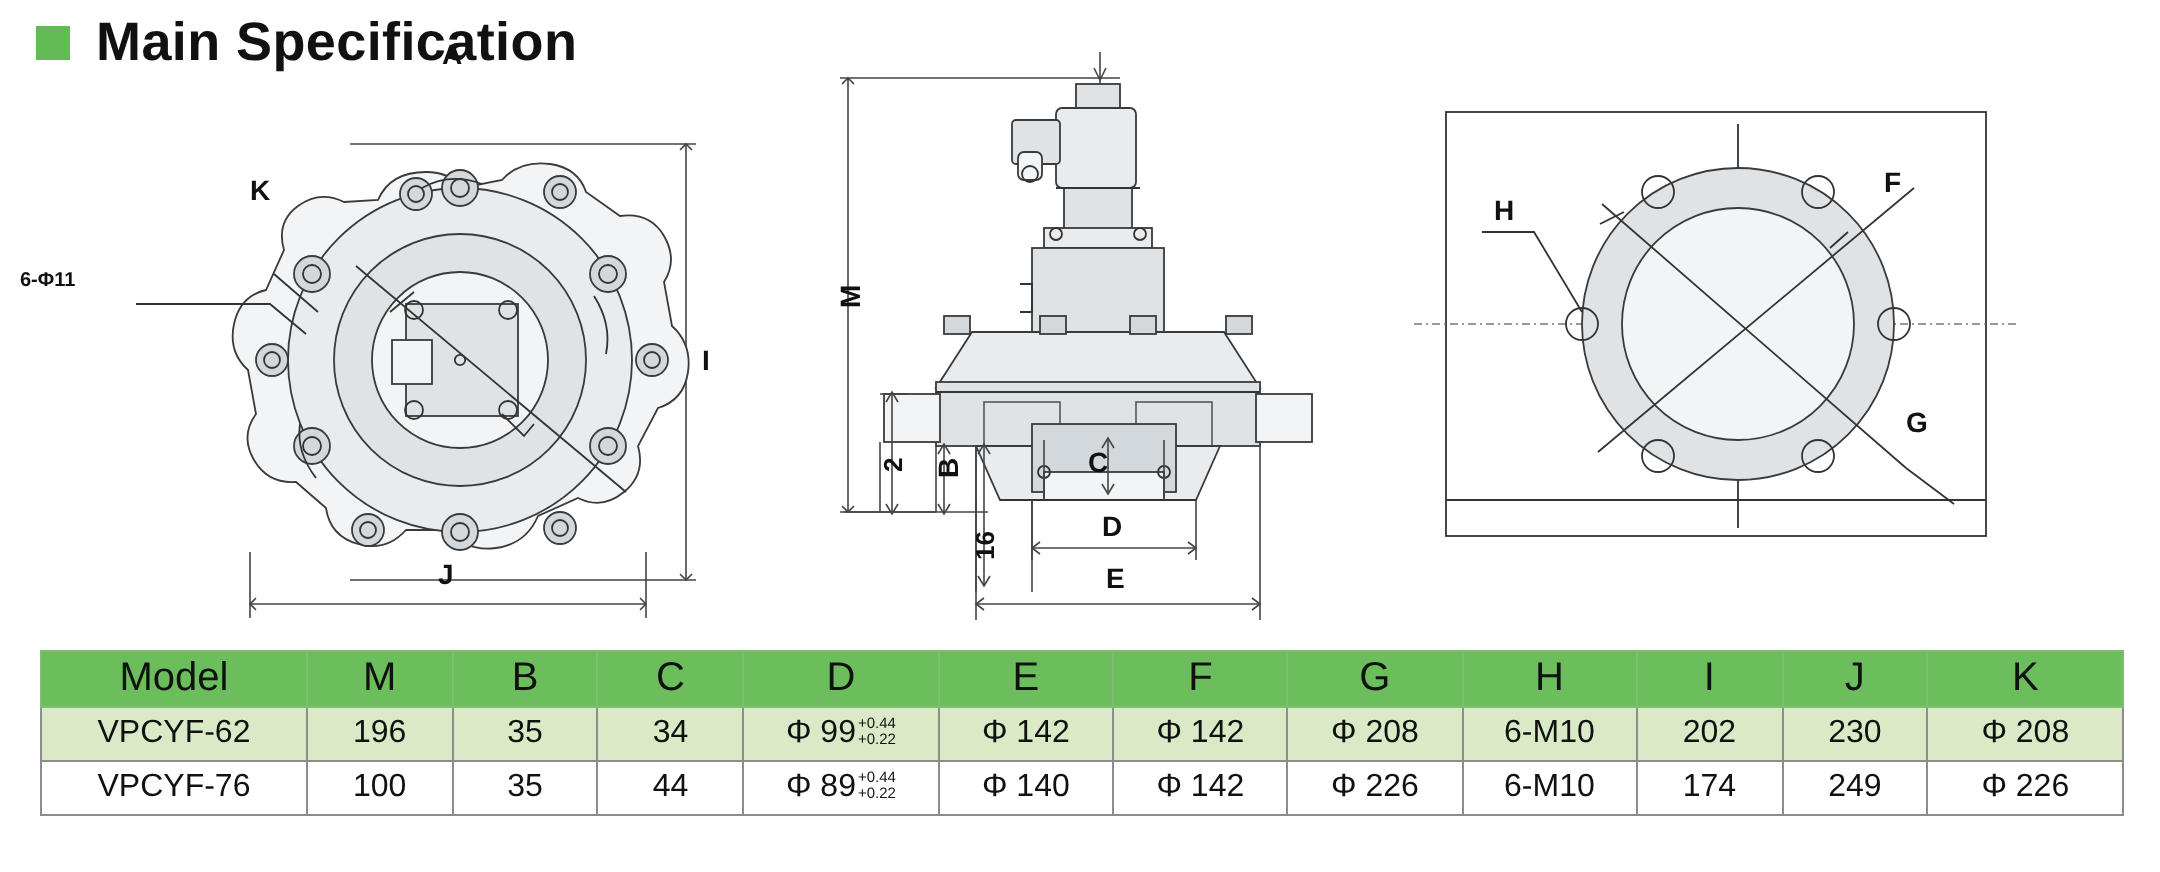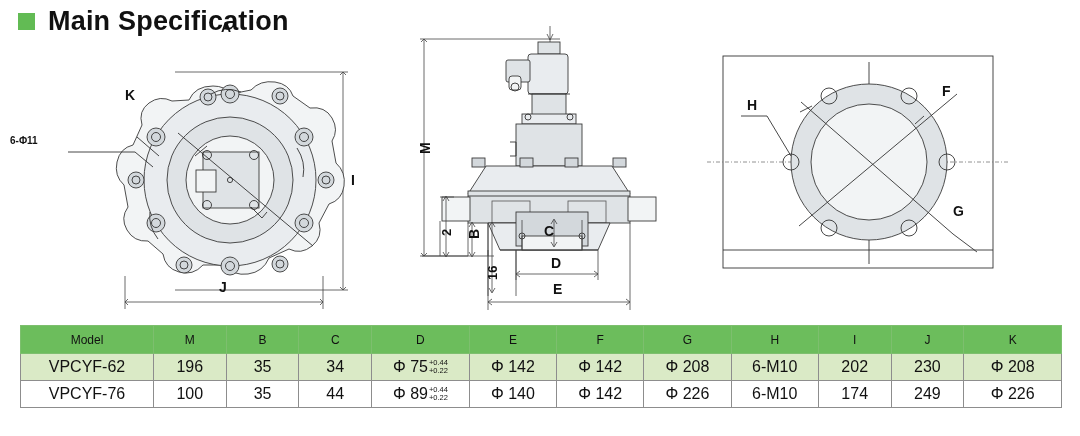--- a/index.html
+++ b/index.html
@@ -91,21 +91,21 @@
     color: #111111;
     height: 26px;
     padding: 0 2px;
     font-family: "Liberation Sans", sans-serif;
     white-space: nowrap;
     overflow: hidden;
   }
   #spec-table thead th {
     background: #6cbd5c;
     font-weight: 400;
-    font-size: 12px;
+    font-size: 20px;
     height: 27px;
     border-color: #7dbf6e;
   }
   #spec-table tbody tr.row-normal td { background: #ffffff; }
   #spec-table tbody tr.row-highlight td { background: #daeac6; }
 
   .tol {
     display: inline-flex;
     flex-direction: column;
     justify-content: center;
@@ -375,21 +375,21 @@
         <th>J</th>
         <th>K</th>
       </tr>
     </thead>
     <tbody>
       <tr class="row-highlight">
         <td>VPCYF-62</td>
         <td>196</td>
         <td>35</td>
         <td>34</td>
-        <td><span>Φ 75</span><span class="tol">
+        <td><span>Φ 99</span><span class="tol">
               <span>+0.44</span>
               <span>+0.22</span>
             </span></td>
         <td>Φ 142</td>
         <td>Φ 142</td>
         <td>Φ 208</td>
         <td>6-M10</td>
         <td>202</td>
         <td>230</td>
         <td>Φ 208</td>

